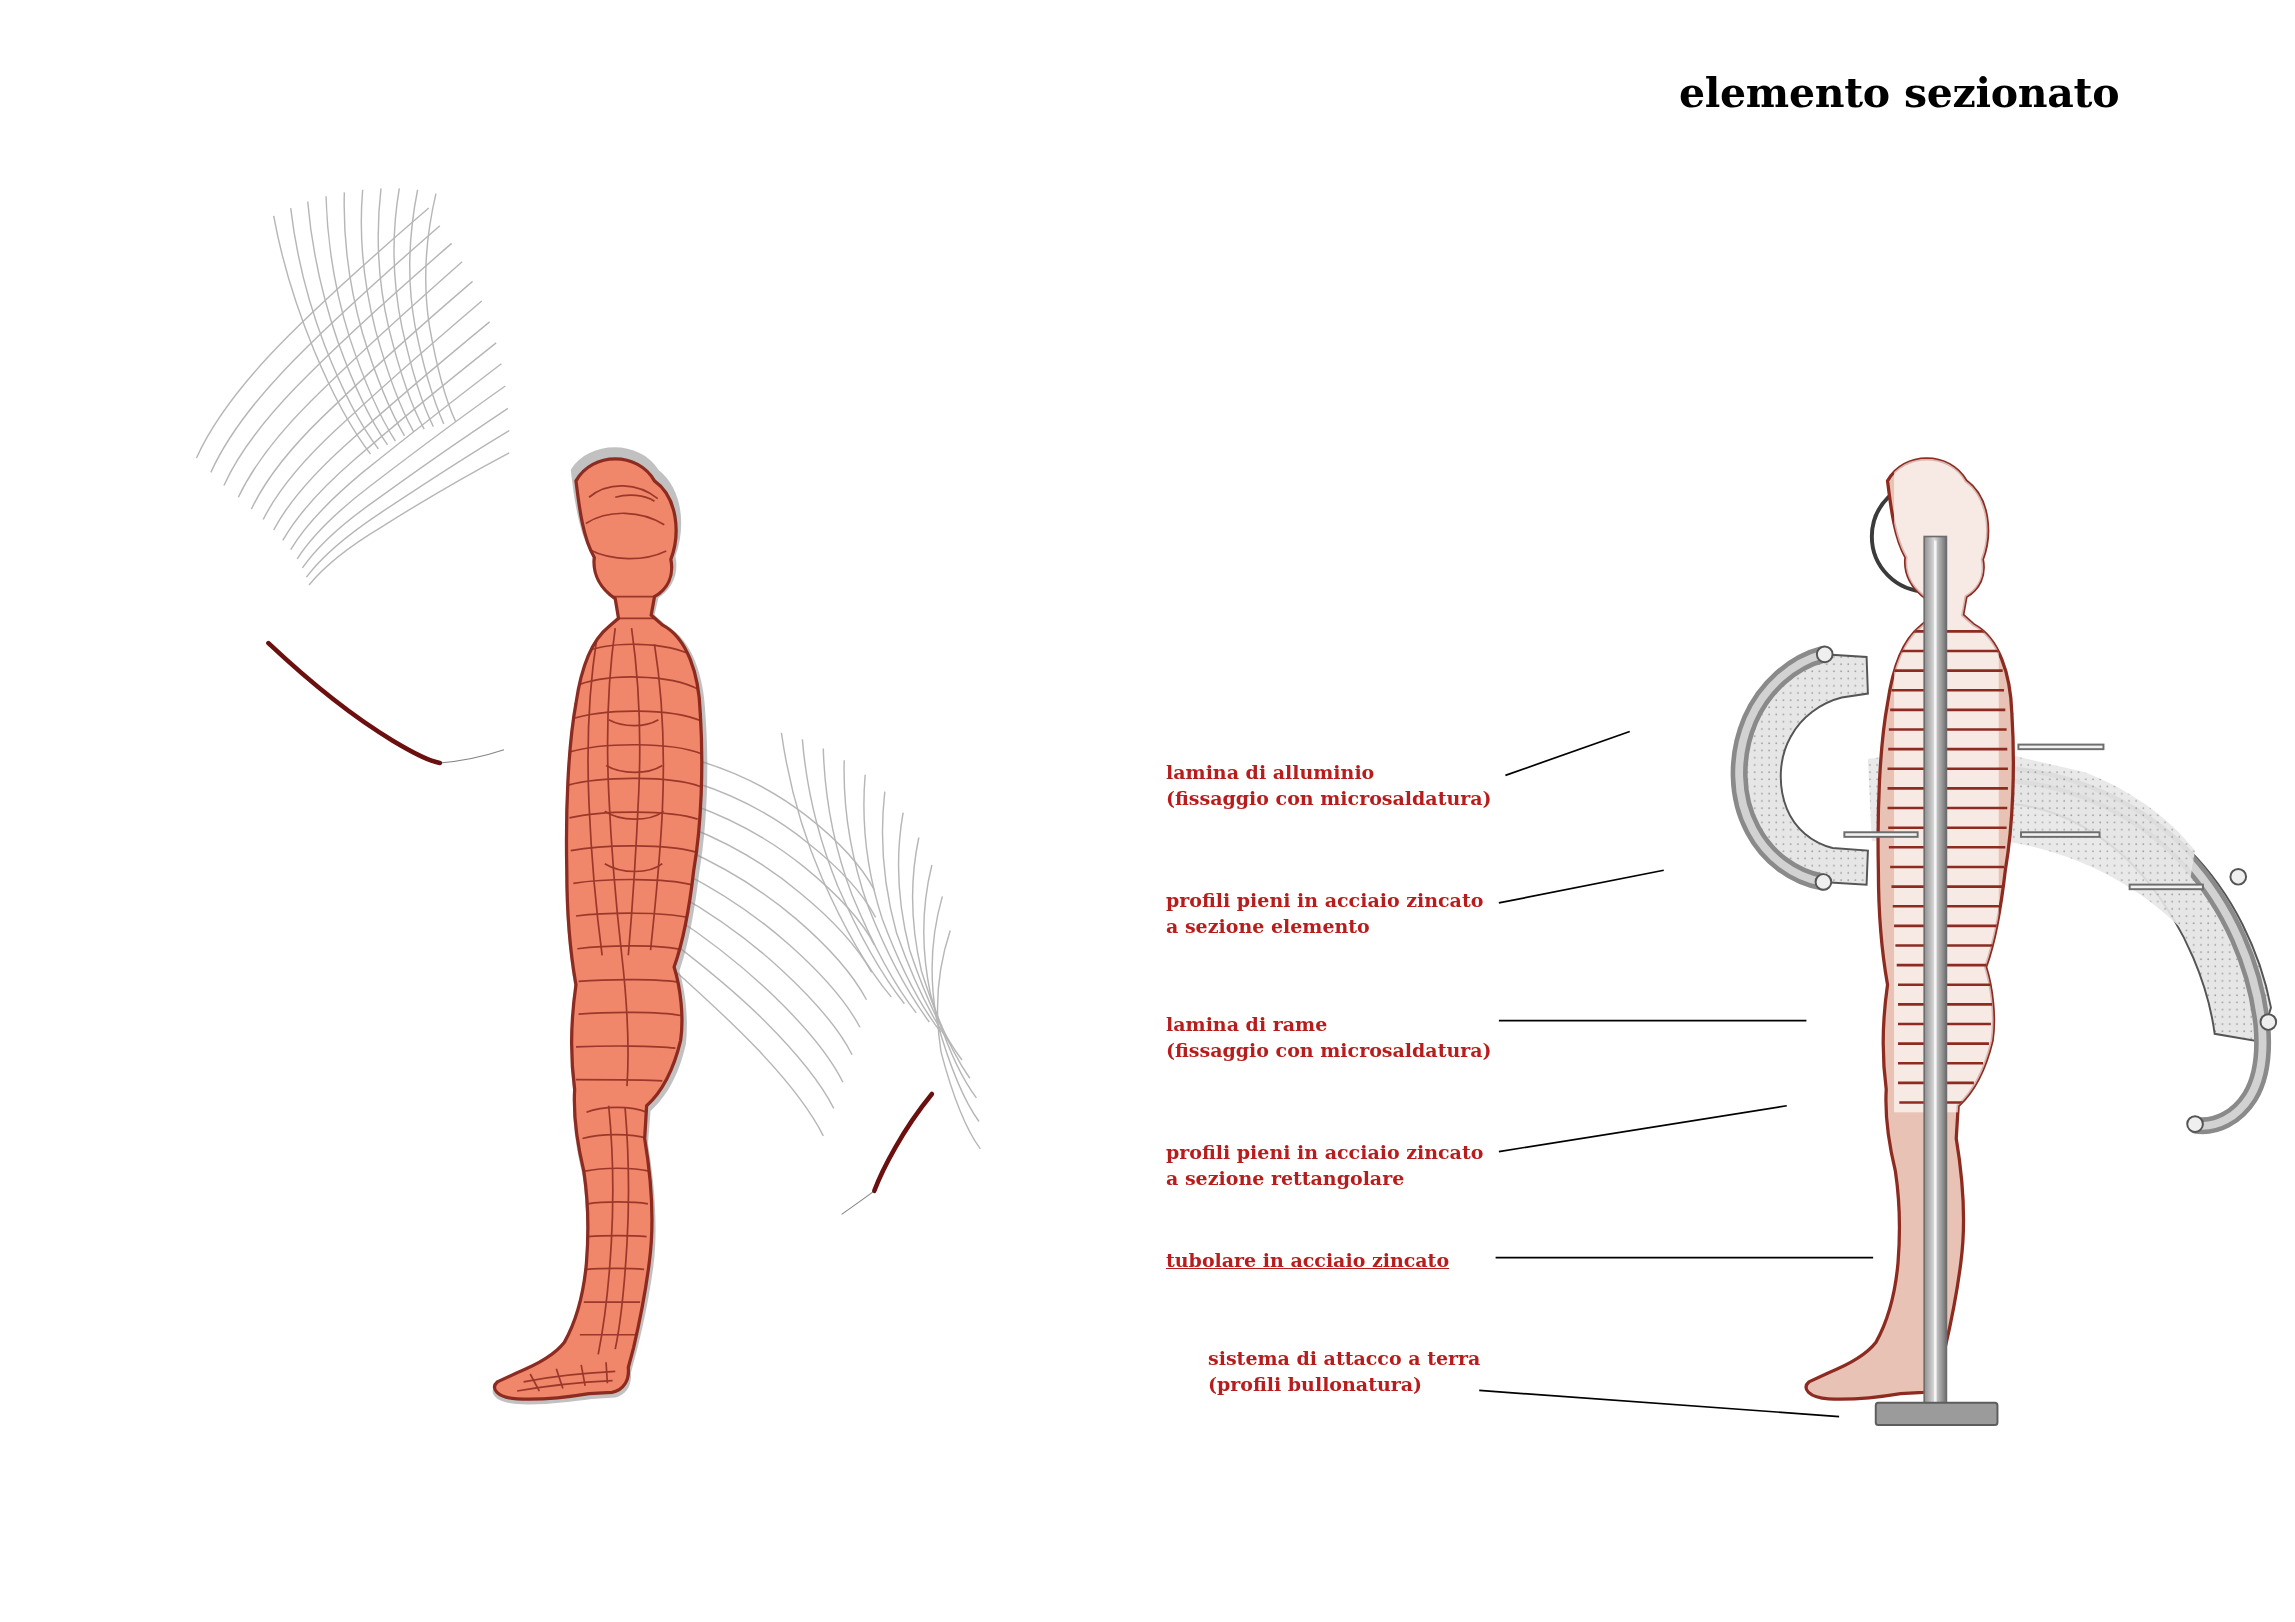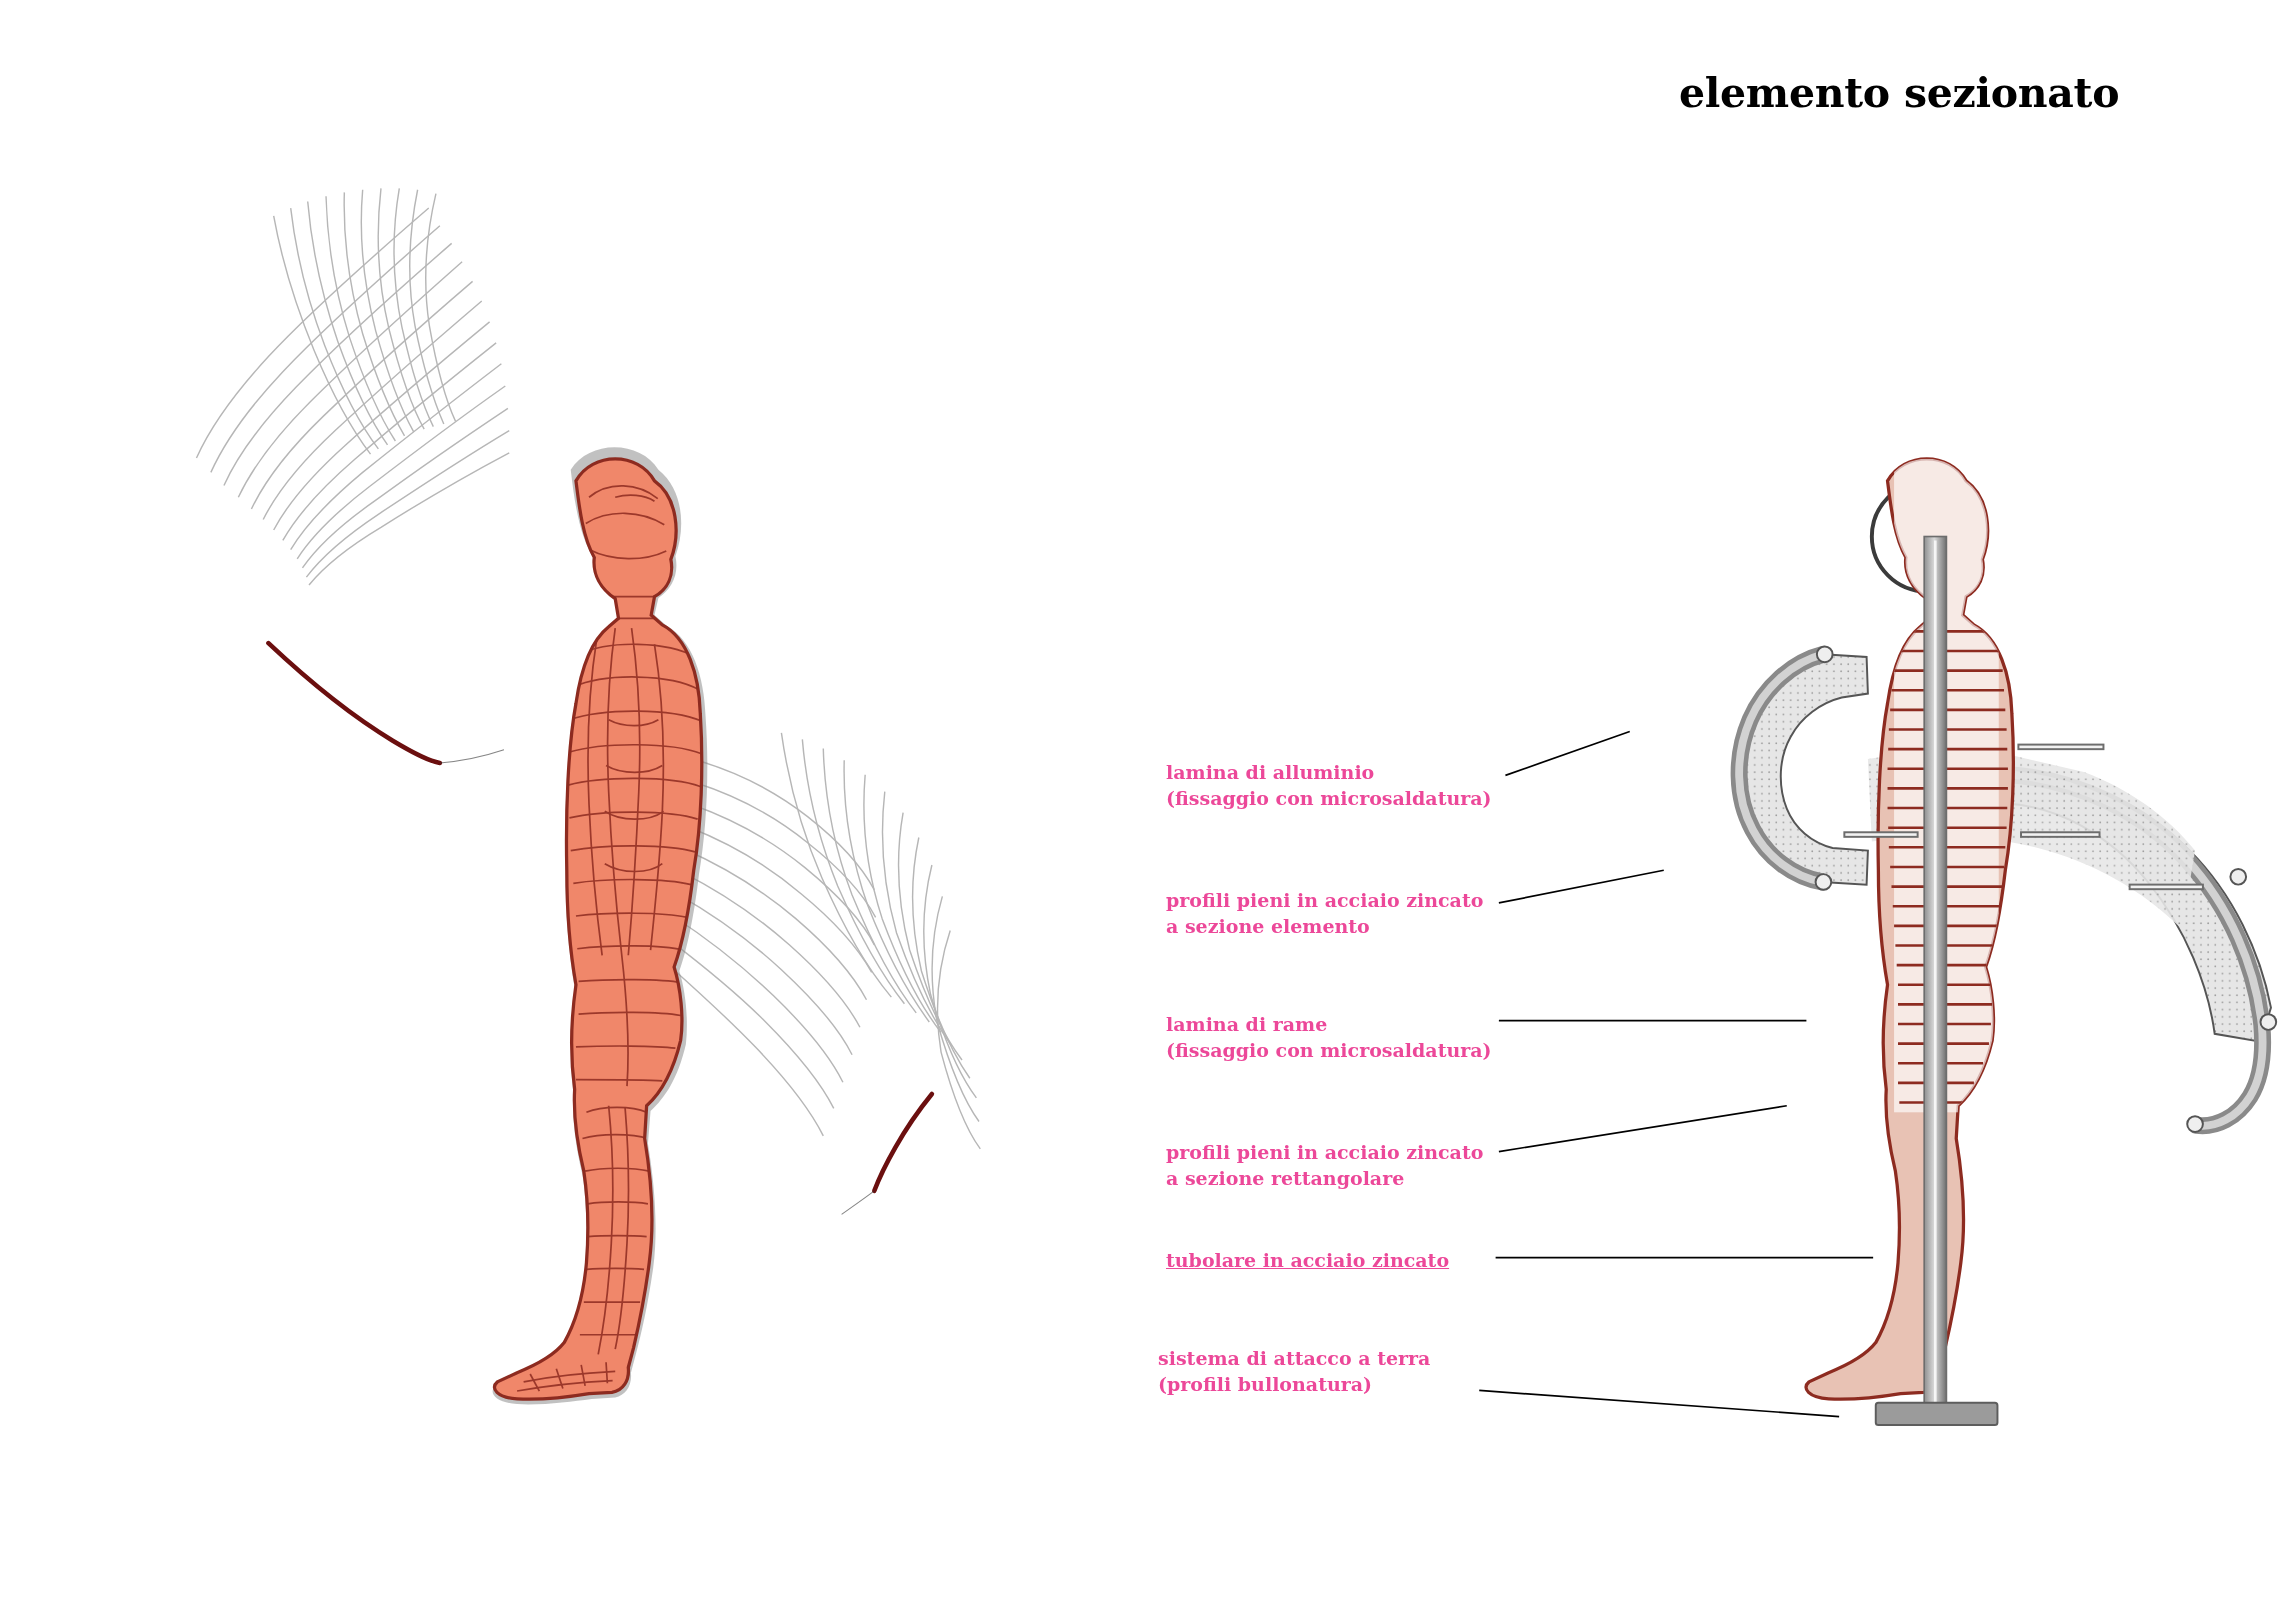--- a/index.html
+++ b/index.html
@@ -41,21 +41,21 @@
     width: 1148px;
     height: 1622px;
   }
 
   .callout-label {
     position: absolute;
     font-family: "DejaVu Serif", serif;
     font-weight: bold;
     font-size: 19px;
     line-height: 26px;
-    color: #ec4899;
+    color: #b91c1c;
     white-space: nowrap;
     text-align: left;
   }
   .callout-label .l2 { display: block; }
 </style>
 </head>
 <body>
 
 <div class="panel" id="panel-left">
 
@@ -360,17 +360,17 @@
 
 <div class="callout-label" style="left:1166px; top:1139px;">
   <span>profili pieni in acciaio zincato</span>
   <span class="l2">a sezione rettangolare</span>
 </div>
 
 <div class="callout-label" style="left:1166px; top:1247px;text-decoration:underline;">
   <span>tubolare in acciaio zincato</span>
 </div>
 
-<div class="callout-label" style="left:1158px; top:1345px;">
+<div class="callout-label" style="left:1208px; top:1345px;">
   <span>sistema di attacco a terra</span>
   <span class="l2">(profili bullonatura)</span>
 </div>
 
 
 </body></html>

